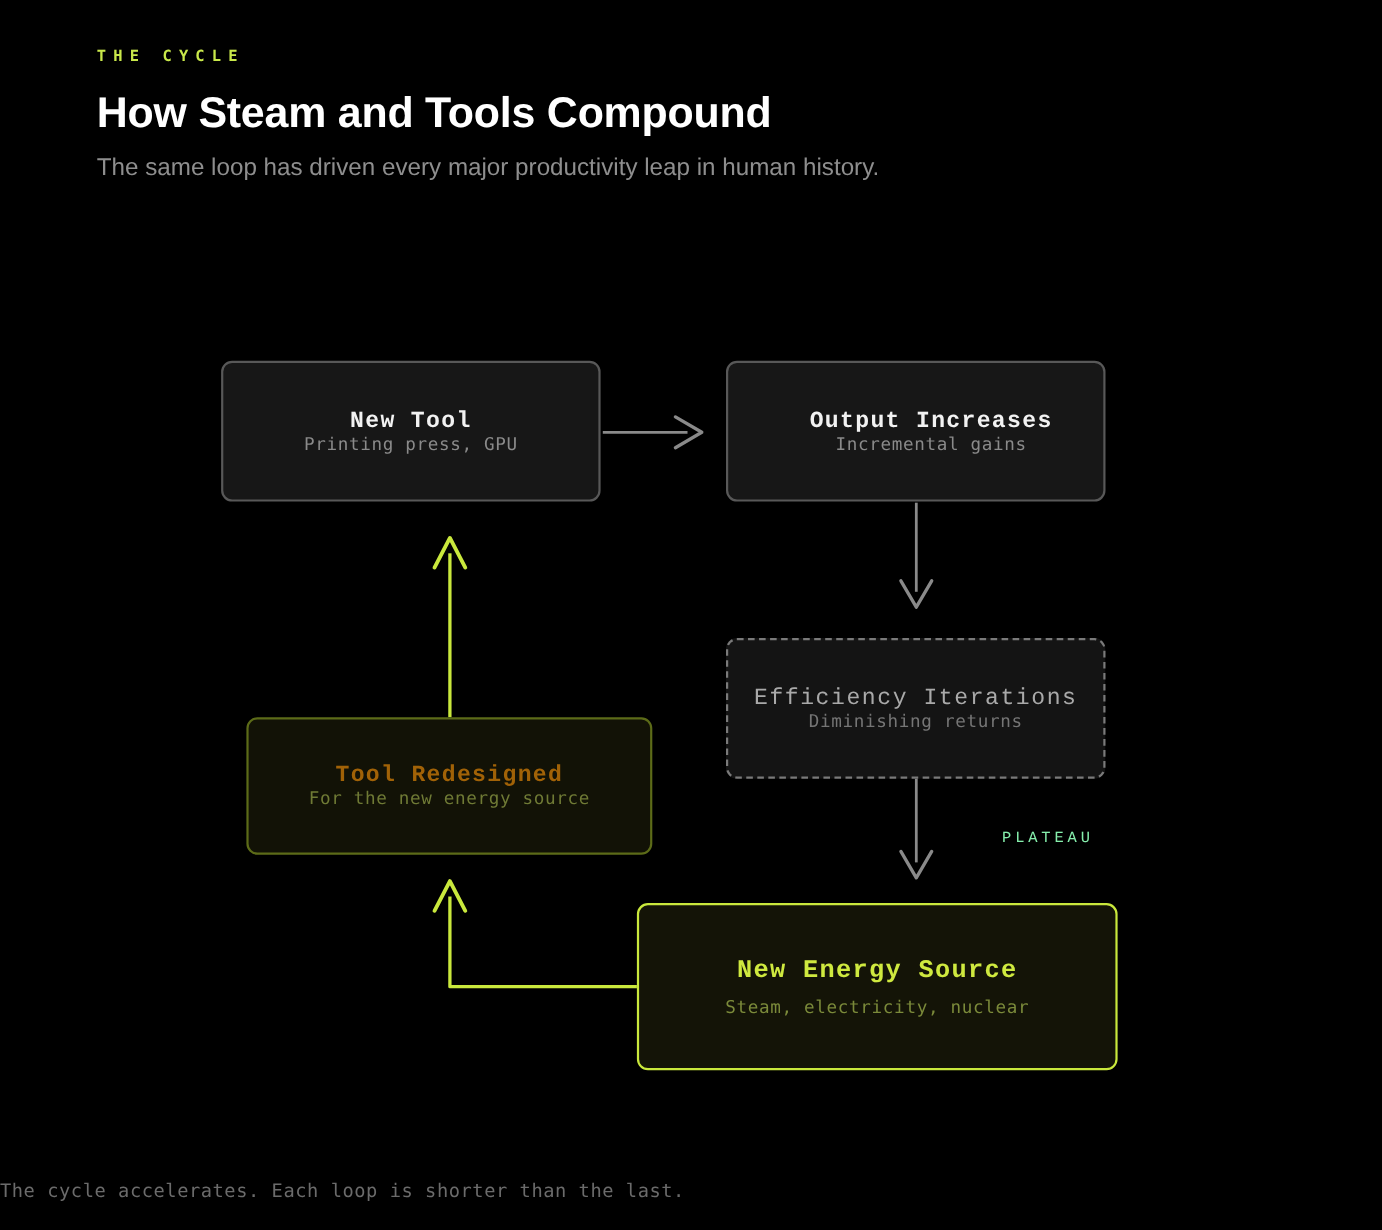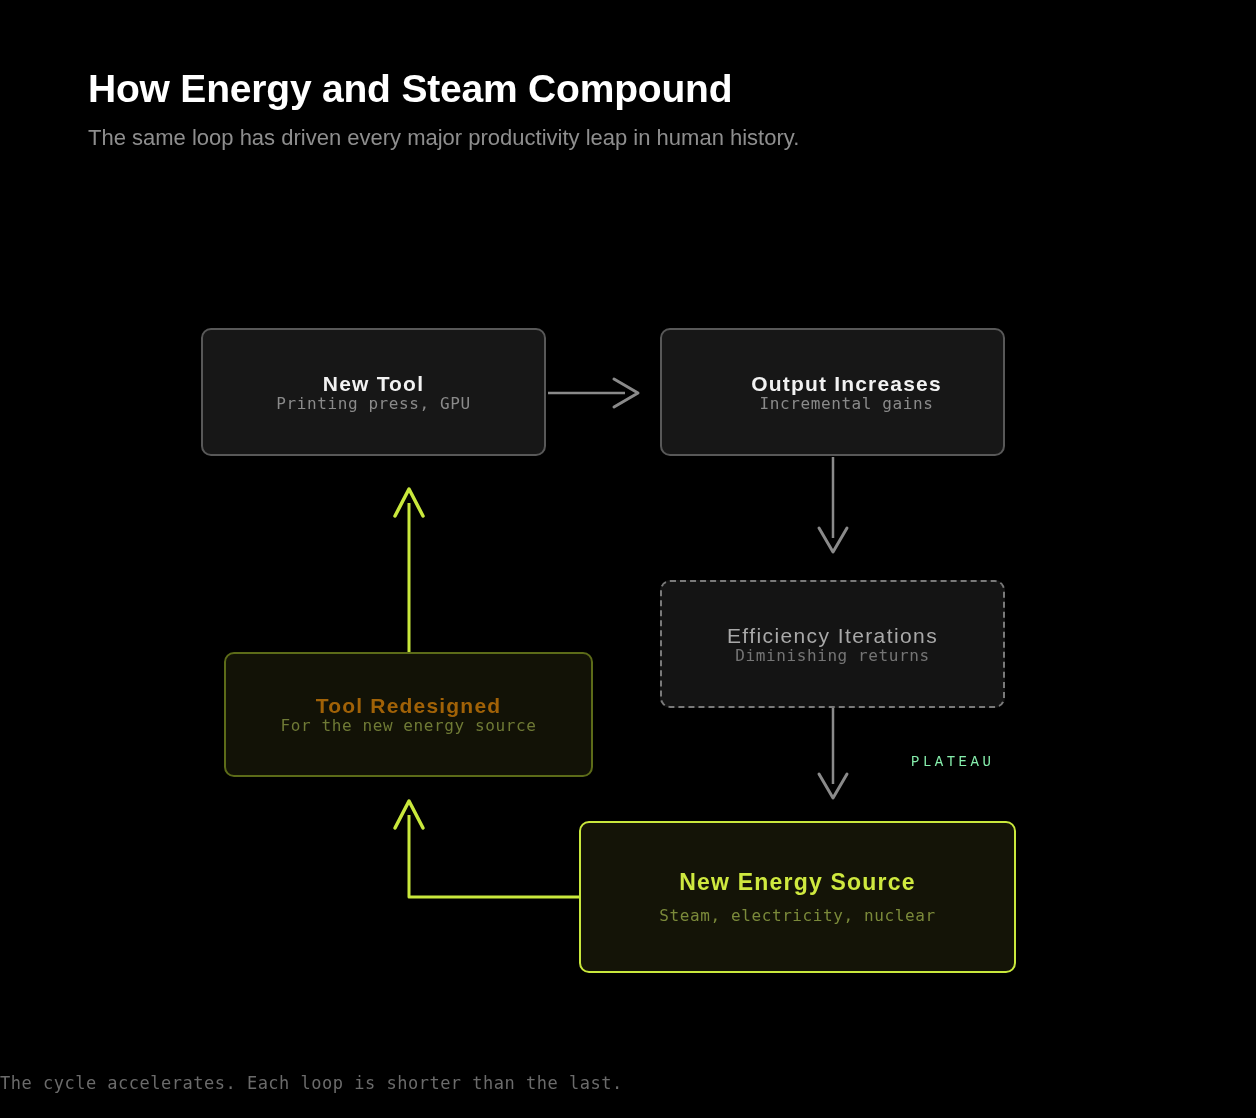--- a/index.html
+++ b/index.html
@@ -53,21 +53,21 @@
     position: absolute;
     box-sizing: border-box;
     border-radius: 10px;
     display: flex;
     flex-direction: column;
     align-items: center;
     justify-content: center;
     text-align: center;
   }
   .node .n-title {
-    font-family: Liberation Sans, sans-serif;
+    font-family: Liberation Mono, monospace;
     font-weight: 700;
     font-size: 21px;
     letter-spacing: 1.2px;
     line-height: 1.1;
   }
   .node .n-sub {
     font-family: "DejaVu Sans Mono", monospace;
     font-weight: 400;
     font-size: 16px;
     letter-spacing: 0.6px;
@@ -126,21 +126,22 @@
     font-size: 17px;
     letter-spacing: 0.5px;
     color: #6b6b6b;
     white-space: nowrap;
   }
 </style>
 </head>
 <body>
 
 <div class="header">
-  <div class="page-title">How Energy and Steam Compound</div>
+  <div class="eyebrow">THE CYCLE</div>
+  <div class="page-title">How Steam and Tools Compound</div>
   <div class="page-subtitle">The same loop has driven every major productivity leap in human history.</div>
 </div>
 
 <div class="canvas">
 
   <svg class="edges" viewBox="0 0 1256 1118">
 
     <g>
       <path d="M 548 393 L 625 393" stroke="#8a8a8a" stroke-width="2.5" fill="none"></path>
       <path d="M 614 379 L 638 393 L 614 407" stroke="#8a8a8a" stroke-width="3" fill="none" stroke-linecap="round" stroke-linejoin="round"></path>

